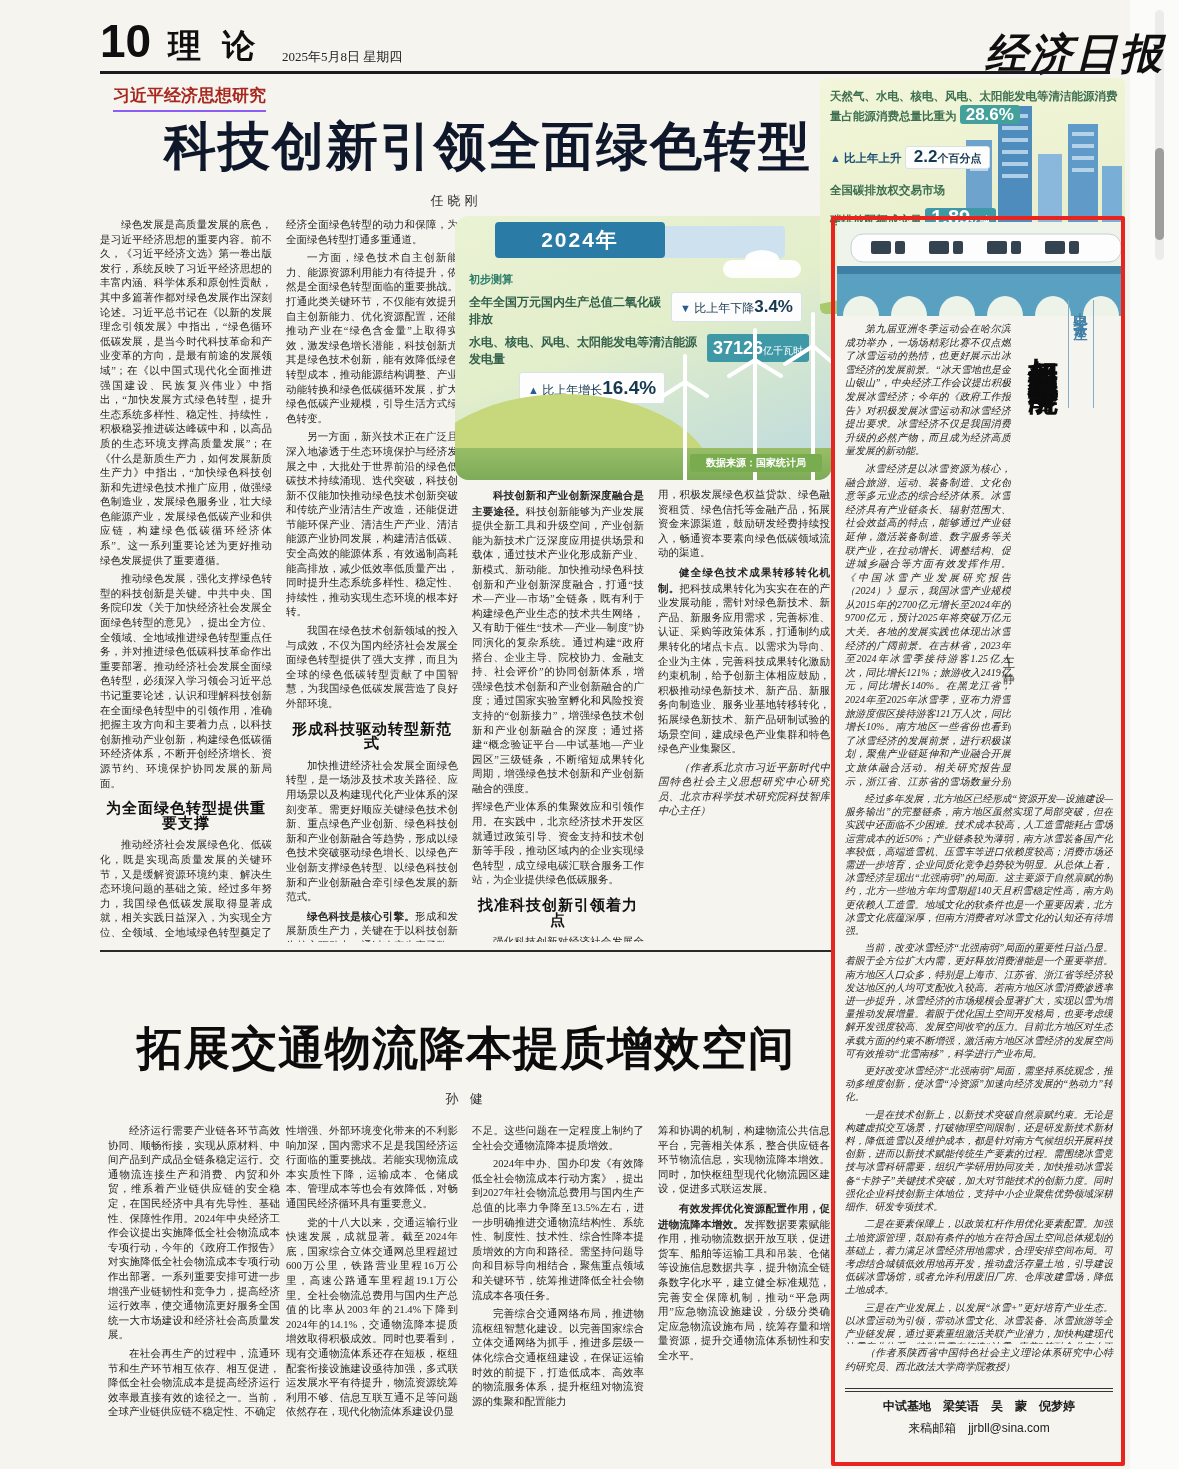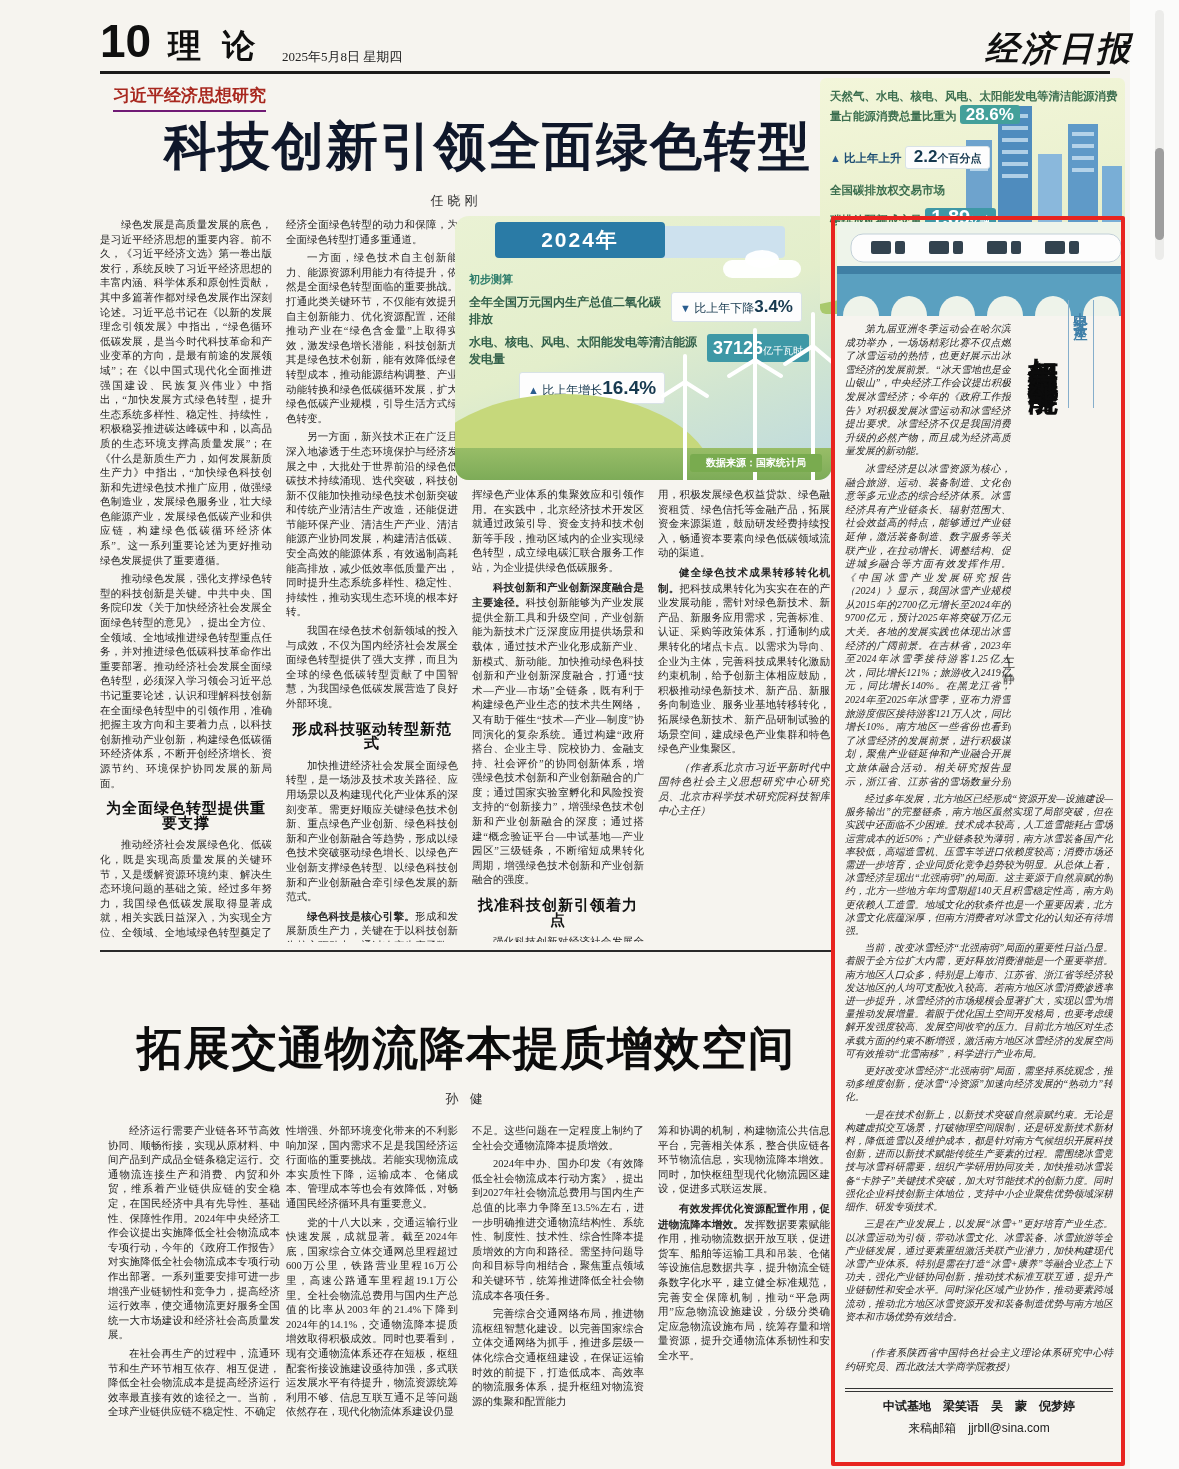--- a/index.html
+++ b/index.html
@@ -25,46 +25,46 @@
 </head>
 <body>
 
 <div class="abs" style="left:1130px;top:0;width:49px;height:1469px;background:#fbfbfa;"></div>
 <div class="abs" style="left:1155px;top:10px;width:9px;height:250px;background:#ececea;border-radius:5px;"></div>
 <div class="abs" style="left:1155px;top:148px;width:9px;height:92px;background:#9e9e9e;border-radius:5px;"></div>
 
 <div class="abs sans" style="left:100px;top:14px;font-size:46px;font-weight:900;color:#0f0f0f;">10</div>
 <div class="abs sans" style="left:168px;top:24px;font-size:33px;font-weight:900;letter-spacing:6px;color:#0f0f0f;">理 论</div>
 <div class="abs" style="left:282px;top:48px;font-size:13px;color:#222;">2025年5月8日 星期四</div>
-<div class="abs" style="left:985px;top:26px;font-size:34px;font-weight:700;font-style:italic;letter-spacing:3px;color:#101010;">经济日报</div>
+<div class="abs" style="left:985px;top:26px;font-size:42px;font-weight:700;font-style:italic;letter-spacing:3px;color:#101010;">经济日报</div>
 <div class="abs" style="left:100px;top:71px;width:1010px;height:3px;background:#1b1b1b;"></div>
 
-<div class="abs sans" style="left:113px;top:84px;font-size:17px;font-weight:900;color:#a8281f;border-bottom:2px solid #701a75;padding-bottom:3px;">习近平经济思想研究</div>
+<div class="abs sans" style="left:113px;top:84px;font-size:17px;font-weight:900;color:#a8281f;border-bottom:2px solid #8b5cf6;padding-bottom:3px;">习近平经济思想研究</div>
 <div class="abs sans" style="left:100px;top:112px;width:712px;text-align:right;font-size:52px;font-weight:900;letter-spacing:2px;color:#0f172a;">科技创新引领全面绿色转型</div>
 <div class="abs" style="left:100px;top:192px;width:712px;text-align:center;font-size:13px;color:#333;letter-spacing:4px;">任晓刚</div>
 
 <div class="abs colbody" style="left:100px;top:218px;width:172px;height:724px;">
   <p>绿色发展是高质量发展的底色，是习近平经济思想的重要内容。前不久，《习近平经济文选》第一卷出版发行，系统反映了习近平经济思想的丰富内涵、科学体系和原创性贡献，其中多篇著作都对绿色发展作出深刻论述。习近平总书记在《以新的发展理念引领发展》中指出，“绿色循环低碳发展，是当今时代科技革命和产业变革的方向，是最有前途的发展领域”；在《以中国式现代化全面推进强国建设、民族复兴伟业》中指出，“加快发展方式绿色转型，提升生态系统多样性、稳定性、持续性，积极稳妥推进碳达峰碳中和，以高品质的生态环境支撑高质量发展”；在《什么是新质生产力，如何发展新质生产力》中指出，“加快绿色科技创新和先进绿色技术推广应用，做强绿色制造业，发展绿色服务业，壮大绿色能源产业，发展绿色低碳产业和供应链，构建绿色低碳循环经济体系”。这一系列重要论述为更好推动绿色发展提供了重要遵循。</p>
   <p>推动绿色发展，强化支撑绿色转型的科技创新是关键。中共中央、国务院印发《关于加快经济社会发展全面绿色转型的意见》，提出全方位、全领域、全地域推进绿色转型重点任务，并对推进绿色低碳科技革命作出重要部署。推动经济社会发展全面绿色转型，必须深入学习领会习近平总书记重要论述，认识和理解科技创新在全面绿色转型中的引领作用，准确把握主攻方向和主要着力点，以科技创新推动产业创新，构建绿色低碳循环经济体系，不断开创经济增长、资源节约、环境保护协同发展的新局面。</p>
   <div class="subhead">为全面绿色转型提供重要支撑</div>
   <p>推动经济社会发展绿色化、低碳化，既是实现高质量发展的关键环节，又是缓解资源环境约束、解决生态环境问题的基础之策。经过多年努力，我国绿色低碳发展取得显著成就，相关实践日益深入，为实现全方位、全领域、全地域绿色转型奠定了坚实基础。产业结构绿色转型加速推进，截至2024年底，全国共有126家钢铁企业全过程完成超低排放改造，45家钢铁企业部分完成超低排放改造。能源结构转型取得历史性突破，2024年清洁能源发电量37126亿千瓦时，比上年增长16.4%；新能源汽车产量1316.8万辆，比上年增长38.7%。可再生能源装机规模领先全球，2024年全国可再生能源发电新增装机3亿千瓦以上，占电力新增装机的86%。生态治理与碳汇能力全面提升，森林覆盖率超25%，森林蓄积量超200亿立方米；截至2024年底，全国碳排放权交易市场累计配额成交量6.3亿吨、成交额430.3亿元，交易规模持续扩大，价格稳中有升。</p>
 
 </div>
 <div class="abs colbody" style="left:286px;top:218px;width:172px;height:724px;">
   <p style="text-indent:0;">经济全面绿色转型的动力和保障，为全面绿色转型打通多重通道。</p>
   <p>一方面，绿色技术自主创新能力、能源资源利用能力有待提升，依然是全面绿色转型面临的重要挑战。打通此类关键环节，不仅能有效提升自主创新能力、优化资源配置，还能推动产业在“绿色含金量”上取得实效，激发绿色增长潜能，科技创新尤其是绿色技术创新，能有效降低绿色转型成本，推动能源结构调整、产业动能转换和绿色低碳循环发展，扩大绿色低碳产业规模，引导生活方式绿色转变。</p>
   <p>另一方面，新兴技术正在广泛且深入地渗透于生态环境保护与经济发展之中，大批处于世界前沿的绿色低碳技术持续涌现、迭代突破，科技创新不仅能加快推动绿色技术创新突破和传统产业清洁生产改造，还能促进节能环保产业、清洁生产产业、清洁能源产业协同发展，构建清洁低碳、安全高效的能源体系，有效遏制高耗能高排放，减少低效率低质量产出，同时提升生态系统多样性、稳定性、持续性，推动实现生态环境的根本好转。</p>
   <p>我国在绿色技术创新领域的投入与成效，不仅为国内经济社会发展全面绿色转型提供了强大支撑，而且为全球的绿色低碳转型贡献了中国智慧，为我国绿色低碳发展营造了良好外部环境。</p>
   <div class="subhead">形成科技驱动转型新范式</div>
   <p>加快推进经济社会发展全面绿色转型，是一场涉及技术攻关路径、应用场景以及构建现代化产业体系的深刻变革。需更好顺应关键绿色技术创新、重点绿色产业创新、绿色科技创新和产业创新融合等趋势，形成以绿色技术突破驱动绿色增长、以绿色产业创新支撑绿色转型、以绿色科技创新和产业创新融合牵引绿色发展的新范式。</p>
   <p><b>绿色科技是核心引擎。</b><span>形成和发展新质生产力，关键在于以科技创新为核心驱动力，通过改变生产函数、将环境要素从外在约束转化为内生动力，实现经济发展与生态保护协同共进，充分发</span></p>
 </div>
 <div class="abs colbody" style="left:472px;top:488px;width:172px;height:454px;">
+  <p><b>科技创新和产业创新深度融合是主要途径。</b><span>科技创新能够为产业发展提供全新工具和升级空间，产业创新能为新技术广泛深度应用提供场景和载体，通过技术产业化形成新产业、新模式、新动能。加快推动绿色科技创新和产业创新深度融合，打通“技术—产业—市场”全链条，既有利于构建绿色产业生态的技术共生网络，又有助于催生“技术—产业—制度”协同演化的复杂系统。通过构建“政府搭台、企业主导、院校协力、金融支持、社会评价”的协同创新体系，增强绿色技术创新和产业创新融合的广度；通过国家实验室孵化和风险投资支持的“创新接力”，增强绿色技术创新和产业创新融合的深度；通过搭建“概念验证平台—中试基地—产业园区”三级链条，不断缩短成果转化周期，增强绿色技术创新和产业创新融合的强度。</span></p>
   <p style="text-indent:0;">挥绿色产业体系的集聚效应和引领作用。在实践中，北京经济技术开发区就通过政策引导、资金支持和技术创新等手段，推动区域内的企业实现绿色转型，成立绿电碳汇联合服务工作站，为企业提供绿色低碳服务。</p>
-  <p><b>科技创新和产业创新深度融合是主要途径。</b><span>科技创新能够为产业发展提供全新工具和升级空间，产业创新能为新技术广泛深度应用提供场景和载体，通过技术产业化形成新产业、新模式、新动能。加快推动绿色科技创新和产业创新深度融合，打通“技术—产业—市场”全链条，既有利于构建绿色产业生态的技术共生网络，又有助于催生“技术—产业—制度”协同演化的复杂系统。通过构建“政府搭台、企业主导、院校协力、金融支持、社会评价”的协同创新体系，增强绿色技术创新和产业创新融合的广度；通过国家实验室孵化和风险投资支持的“创新接力”，增强绿色技术创新和产业创新融合的深度；通过搭建“概念验证平台—中试基地—产业园区”三级链条，不断缩短成果转化周期，增强绿色技术创新和产业创新融合的强度。</span></p>
   <div class="subhead">找准科技创新引领着力点</div>
   <p>强化科技创新对经济社会发展全面绿色转型的引领作用，需进一步增强对科技创新的支撑，推动科技创新与产业创新的融合与衔接，找准“牵一发而动全身”的关键点。</p>
 
 </div>
 <div class="abs colbody" style="left:658px;top:488px;width:172px;height:454px;">
   <p style="text-indent:0;">用，积极发展绿色权益贷款、绿色融资租赁、绿色信托等金融产品，拓展资金来源渠道，鼓励研发经费持续投入，畅通资本要素向绿色低碳领域流动的渠道。</p>
   <p><b>健全绿色技术成果转移转化机制。</b><span>把科技成果转化为实实在在的产业发展动能，需针对绿色新技术、新产品、新服务应用需求，完善标准、认证、采购等政策体系，打通制约成果转化的堵点卡点。以需求为导向、企业为主体，完善科技成果转化激励约束机制，给予创新主体相应鼓励，积极推动绿色新技术、新产品、新服务向制造业、服务业基地转移转化，拓展绿色新技术、新产品研制试验的场景空间，建成绿色产业集群和特色绿色产业集聚区。</span></p>
   <p class="kai">（作者系北京市习近平新时代中国特色社会主义思想研究中心研究员、北京市科学技术研究院科技智库中心主任）</p>
 </div>
 
@@ -208,20 +208,21 @@
 
 <div class="abs colbody kai" style="left:845px;top:322px;width:166px;height:466px;font-size:10px;line-height:13.6px;">
   <p>第九届亚洲冬季运动会在哈尔滨成功举办，一场场精彩比赛不仅点燃了冰雪运动的热情，也更好展示出冰雪经济的发展前景。“冰天雪地也是金山银山”，中央经济工作会议提出积极发展冰雪经济；今年的《政府工作报告》对积极发展冰雪运动和冰雪经济提出要求。冰雪经济不仅是我国消费升级的必然产物，而且成为经济高质量发展的新动能。</p>
   <p>冰雪经济是以冰雪资源为核心，融合旅游、运动、装备制造、文化创意等多元业态的综合经济体系。冰雪经济具有产业链条长、辐射范围大、社会效益高的特点，能够通过产业链延伸，激活装备制造、数字服务等关联产业，在拉动增长、调整结构、促进城乡融合等方面有效发挥作用。《中国冰雪产业发展研究报告（2024）》显示，我国冰雪产业规模从2015年的2700亿元增长至2024年的9700亿元，预计2025年将突破万亿元大关。各地的发展实践也体现出冰雪经济的广阔前景。在吉林省，2023年至2024年冰雪季接待游客1.25亿人次，同比增长121%；旅游收入2419亿元，同比增长140%。在黑龙江省，2024年至2025年冰雪季，亚布力滑雪旅游度假区接待游客121万人次，同比增长10%。南方地区一些省份也看到了冰雪经济的发展前景，进行积极谋划，聚焦产业链延伸和产业融合开展文旅体融合活动。相关研究报告显示，浙江省、江苏省的雪场数量分别达到23个和22个，分别居全国第11位、13位。从室内滑雪场数量看，长三角地区有15家，居全国第一位。可以说，冰雪经济正在打破地域气候、地理形成的天然屏障，“专业运动+大众娱乐”与“北上滑雪+南方戏雪”的模式正在形成。</p>
 </div>
 <div class="abs colbody kai" style="left:845px;top:792px;width:268px;height:552px;font-size:9.8px;line-height:13.2px;">
   <p>经过多年发展，北方地区已经形成“资源开发—设施建设—服务输出”的完整链条，南方地区虽然实现了局部突破，但在实践中还面临不少困难。技术成本较高，人工造雪能耗占雪场运营成本的近50%；产业链条较为薄弱，南方冰雪装备国产化率较低，高端造雪机、压雪车等进口依赖度较高；消费市场还需进一步培育，企业同质化竞争趋势较为明显。从总体上看，冰雪经济呈现出“北强南弱”的局面。这主要源于自然禀赋的制约，北方一些地方年均雪期超140天且积雪稳定性高，南方则更依赖人工造雪。地域文化的软条件也是一个重要因素，北方冰雪文化底蕴深厚，但南方消费者对冰雪文化的认知还有待增强。</p>
   <p>当前，改变冰雪经济“北强南弱”局面的重要性日益凸显。着眼于全方位扩大内需，更好释放消费潜能是一个重要举措。南方地区人口众多，特别是上海市、江苏省、浙江省等经济较发达地区的人均可支配收入较高。若南方地区冰雪消费渗透率进一步提升，冰雪经济的市场规模会显著扩大，实现以雪为增量推动发展增量。着眼于优化国土空间开发格局，也要考虑缓解开发强度较高、发展空间收窄的压力。目前北方地区对生态承载方面的约束不断增强，激活南方地区冰雪经济的发展空间可有效推动“北雪南移”，科学进行产业布局。</p>
   <p>更好改变冰雪经济“北强南弱”局面，需坚持系统观念，推动多维度创新，使冰雪“冷资源”加速向经济发展的“热动力”转化。</p>
   <p>一是在技术创新上，以新技术突破自然禀赋约束。无论是构建虚拟交互场景，打破物理空间限制，还是研发新技术新材料，降低造雪以及维护成本，都是针对南方气候组织开展科技创新，进而以新技术赋能传统生产要素的过程。需围绕冰雪竞技与冰雪科研需要，组织产学研用协同攻关，加快推动冰雪装备“卡脖子”关键技术突破，加大对节能技术的创新力度。同时强化企业科技创新主体地位，支持中小企业聚焦优势领域深耕细作、研发专项技术。</p>
+  <p>二是在要素保障上，以政策杠杆作用优化要素配置。加强土地资源管理，鼓励有条件的地方在符合国土空间总体规划的基础上，着力满足冰雪经济用地需求，合理安排空间布局。可考虑结合城镇低效用地再开发，推动盘活存量土地，引导建设低碳冰雪场馆，或者允许利用废旧厂房、仓库改建雪场，降低土地成本。</p>
   <p>三是在产业发展上，以发展“冰雪+”更好培育产业生态。以冰雪运动为引领，带动冰雪文化、冰雪装备、冰雪旅游等全产业链发展，通过要素重组激活关联产业潜力，加快构建现代冰雪产业体系。特别是需在打造“冰雪+康养”等融合业态上下功夫，强化产业链协同创新，推动技术标准互联互通，提升产业链韧性和安全水平。同时深化区域产业协作，推动要素跨域流动，推动北方地区冰雪资源开发和装备制造优势与南方地区资本和市场优势有效结合。</p>
 
 </div>
 <div class="abs kai" style="left:845px;top:1346px;width:268px;font-size:10px;line-height:13.5px;text-align:justify;text-indent:2em;">（作者系陕西省中国特色社会主义理论体系研究中心特约研究员、西北政法大学商学院教授）</div>
 
 <div class="abs" style="left:845px;top:1388px;width:268px;height:2px;border-top:1px solid #333;border-bottom:1px solid #333;"></div>
 <div class="abs editors" style="left:845px;top:1398px;width:268px;text-align:center;font-size:12px;font-weight:700;color:#1a1a1a;">
   <span>中试基地</span>　<span>梁笑语　吴　蒙　倪梦婷</span>
 </div>
 <div class="abs editors" style="left:845px;top:1420px;width:268px;text-align:center;font-size:12px;color:#1a1a1a;">

